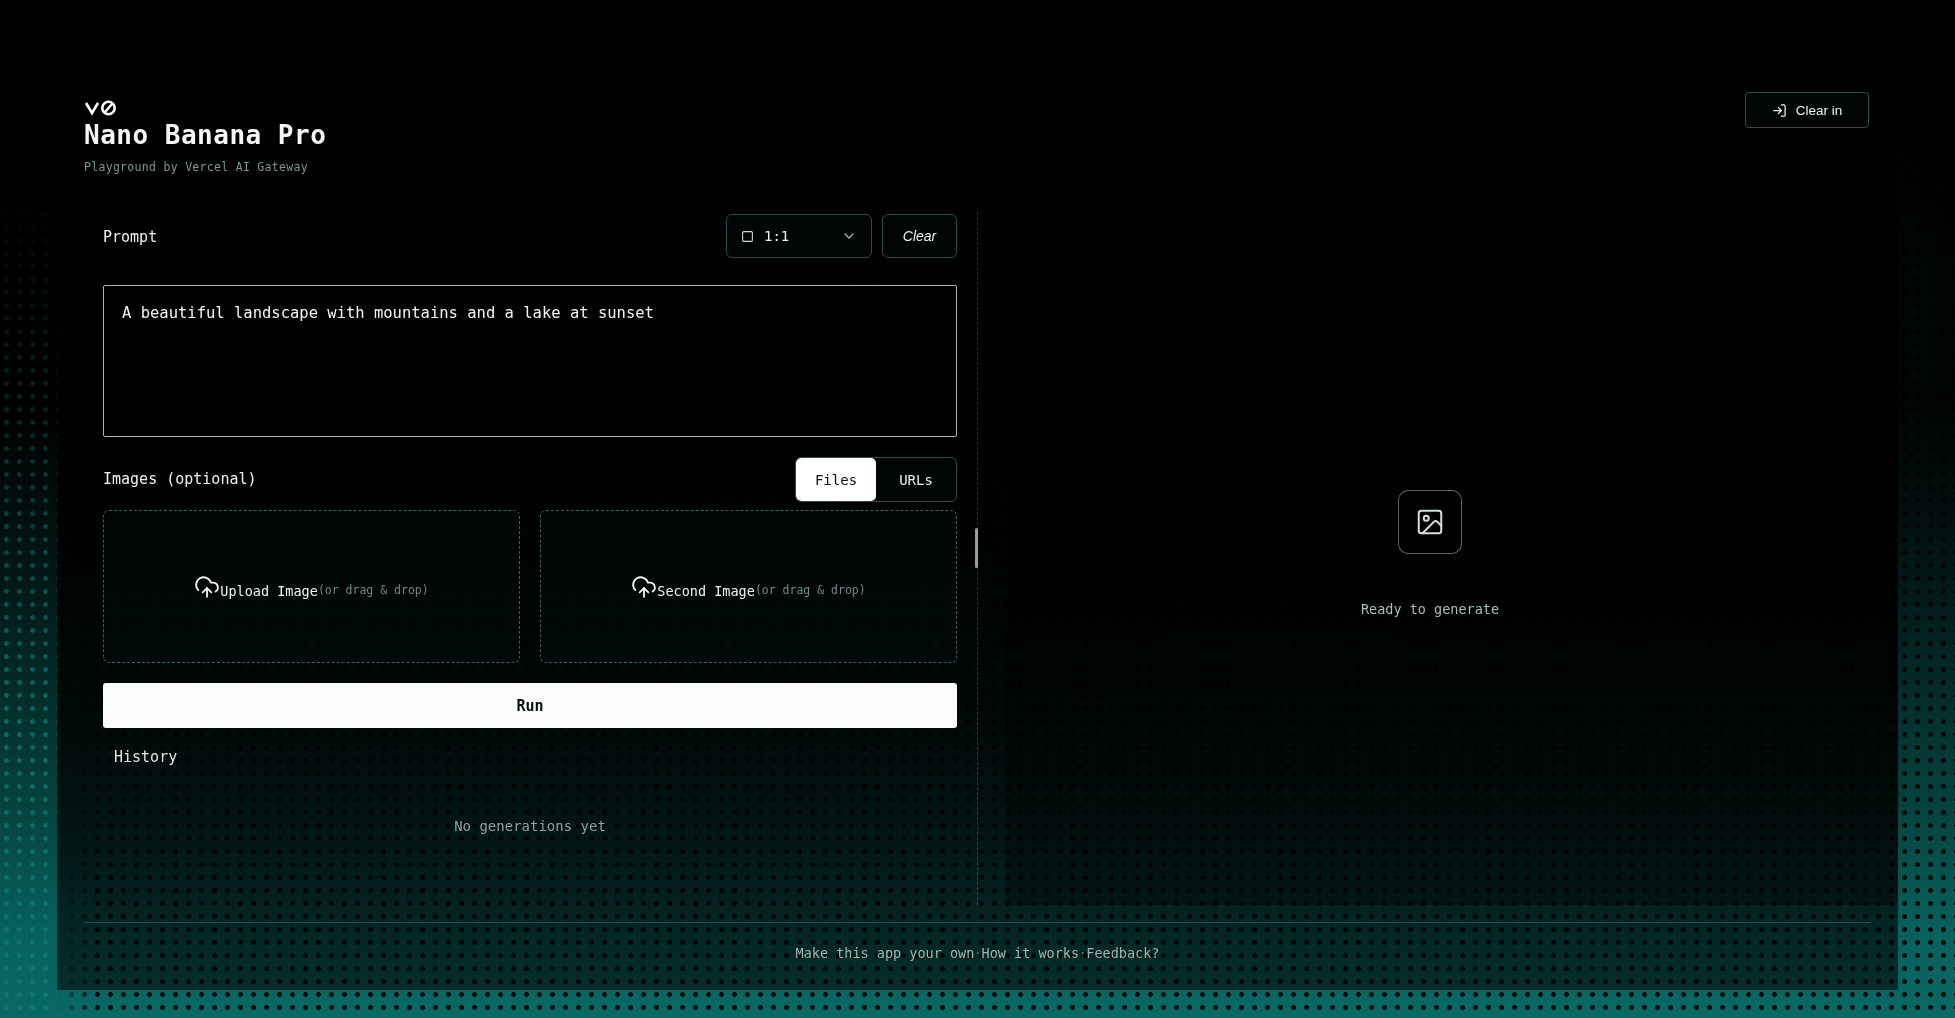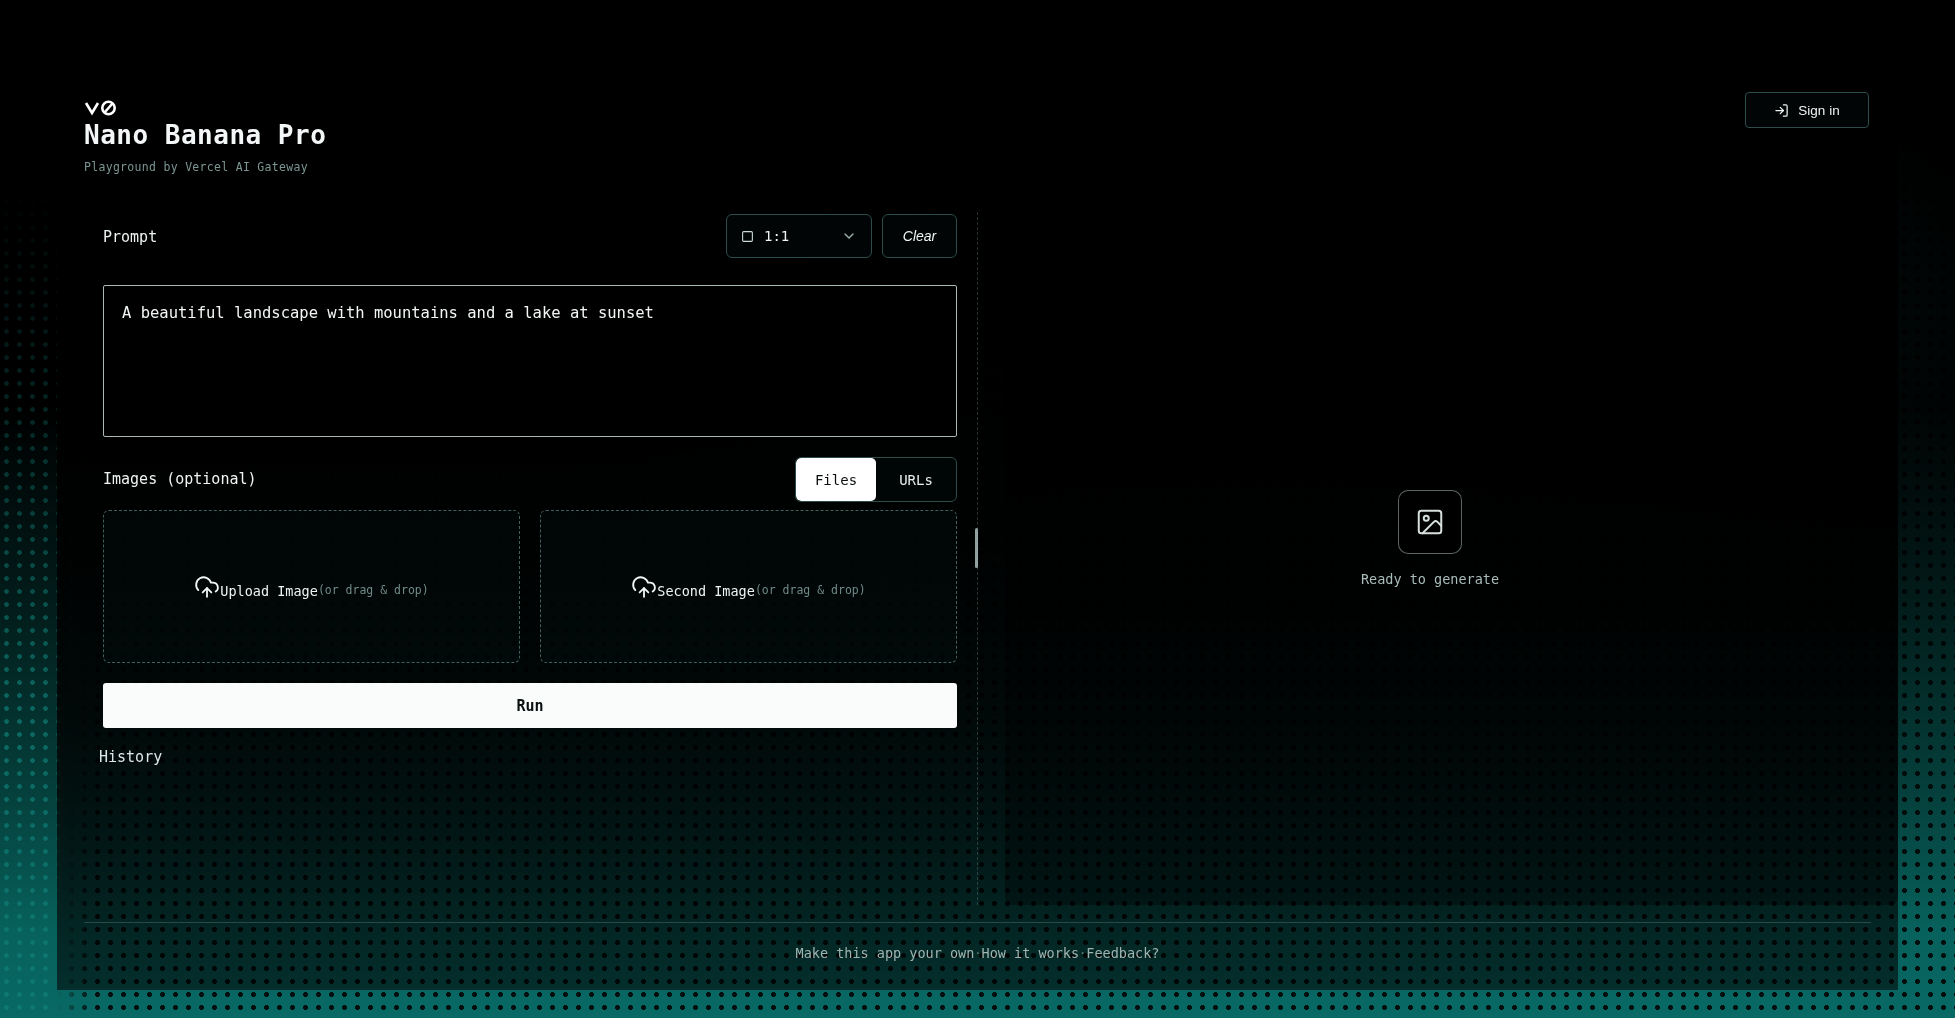--- a/index.html
+++ b/index.html
@@ -78,39 +78,39 @@
   .upload-box { top:510px; width:417px; height:153px; border:1px dashed #41605d;
     border-radius:6px; background:rgba(9,38,36,0.14); display:flex; 
     align-items:center; justify-content:center; cursor:pointer; }
   .upload-box .u-title { font-size:13.5px; color:#eef3f3; margin-top:9px; }
   .upload-box .u-hint { font-size:11.5px; color:#6f8a87; margin-top:6px; }
 
   .run-btn { left:103px; top:683px; width:854px; height:45px; background:#fafcfc; color:#0a0f0f;
     font-size:15px; font-weight:600; border:none; border-radius:3px; cursor:pointer;
     font-family:"DejaVu Sans Mono","Liberation Mono",monospace; }
 
-  .history-label { left:99px; top:748px; font-size:15px; color:#dfe7e6; }
+  .history-label { left:114px; top:748px; font-size:15px; color:#dfe7e6; }
   .history-empty { left:103px; top:818px; width:854px; text-align:center;
     font-size:14px; color:#8ea4a1; }
 
   
   .col-divider { left:977px; top:212px; height:693px; width:0;
     border-left:1px dashed rgba(140,170,167,0.28); }
   .col-handle { left:975px; top:528px; width:3px; height:40px; border-radius:2px;
     background:rgba(190,212,209,0.75); cursor:col-resize; }
 
   
   .preview-panel { left:1005px; top:212px; width:893px; height:693px;
     background:rgba(0,0,0,0.33); border-radius:8px; }
   .preview-stack { left:1005px; top:490px; width:850px; display:flex;
     flex-direction:column; align-items:center; }
   .preview-iconbox { width:64px; height:64px; border:1px solid rgba(165,185,183,0.55);
     border-radius:10px; background:rgba(0,0,0,0.25); display:flex; align-items:center;
     justify-content:center; }
-  .preview-status { margin-top:17px; font-size:13.5px; color:#a9bcb9; }
+  .preview-status { margin-top:47px; font-size:13.5px; color:#a9bcb9; }
 
   
   .footer-divider { left:84px; top:922px; width:1787px; height:1px;
     background:rgba(130,160,158,0.3); }
   .footer-links { left:0; top:945px; width:1955px; display:flex; align-items:center;
     justify-content:center; font-size:13.5px; }
   .footer-link { color:#9fb3b0; cursor:pointer; text-decoration:none; }
   .footer-sep { color:#5f7a77; font-size:12px; }
 
   svg { display:block; }
@@ -134,21 +134,21 @@
   <div class="abs app-subtitle">Playground by Vercel AI Gateway</div>
 
   <button class="abs signin-btn">
     <span>
       <svg width="15" height="15" viewBox="0 0 24 24" fill="none" stroke="#eef3f3" stroke-width="2" stroke-linecap="round" stroke-linejoin="round">
         <path d="M15 3h4a2 2 0 0 1 2 2v14a2 2 0 0 1-2 2h-4"></path>
         <polyline points="10 17 15 12 10 7"></polyline>
         <line x1="15" x2="3" y1="12" y2="12"></line>
       </svg>
     </span>
-    <span>Sign in</span>
+    <span>Clear in</span>
   </button>
 
   <div class="abs prompt-label">Prompt</div>
 
   <div class="abs aspect-select">
     <span>
       <svg width="13" height="13" viewBox="0 0 24 24" fill="none" stroke="#cfdad9" stroke-width="2">
         <rect x="3" y="3" width="18" height="18" rx="2"></rect>
       </svg>
     </span>
@@ -192,20 +192,21 @@
         <path d="M4 14.899A7 7 0 1 1 15.71 8h1.79a4.5 4.5 0 0 1 2.5 8.242"></path>
       </svg>
     </span>
     <div class="u-title">Second Image</div>
     <div class="u-hint">(or drag &amp; drop)</div>
   </div>
 
   <button class="abs run-btn">Run</button>
 
   <div class="abs history-label">History</div>
+  <div class="abs history-empty">No generations yet</div>
 
   <div class="abs col-divider"></div>
   <div class="abs col-handle"></div>
 
   <div class="abs preview-panel"></div>
   <div class="abs preview-stack">
     <div class="preview-iconbox">
       <span>
         <svg width="30" height="30" viewBox="0 0 24 24" fill="none" stroke="#d7e0df" stroke-width="1.6" stroke-linecap="round" stroke-linejoin="round">
           <rect x="3" y="3" width="18" height="18" rx="2"></rect>

